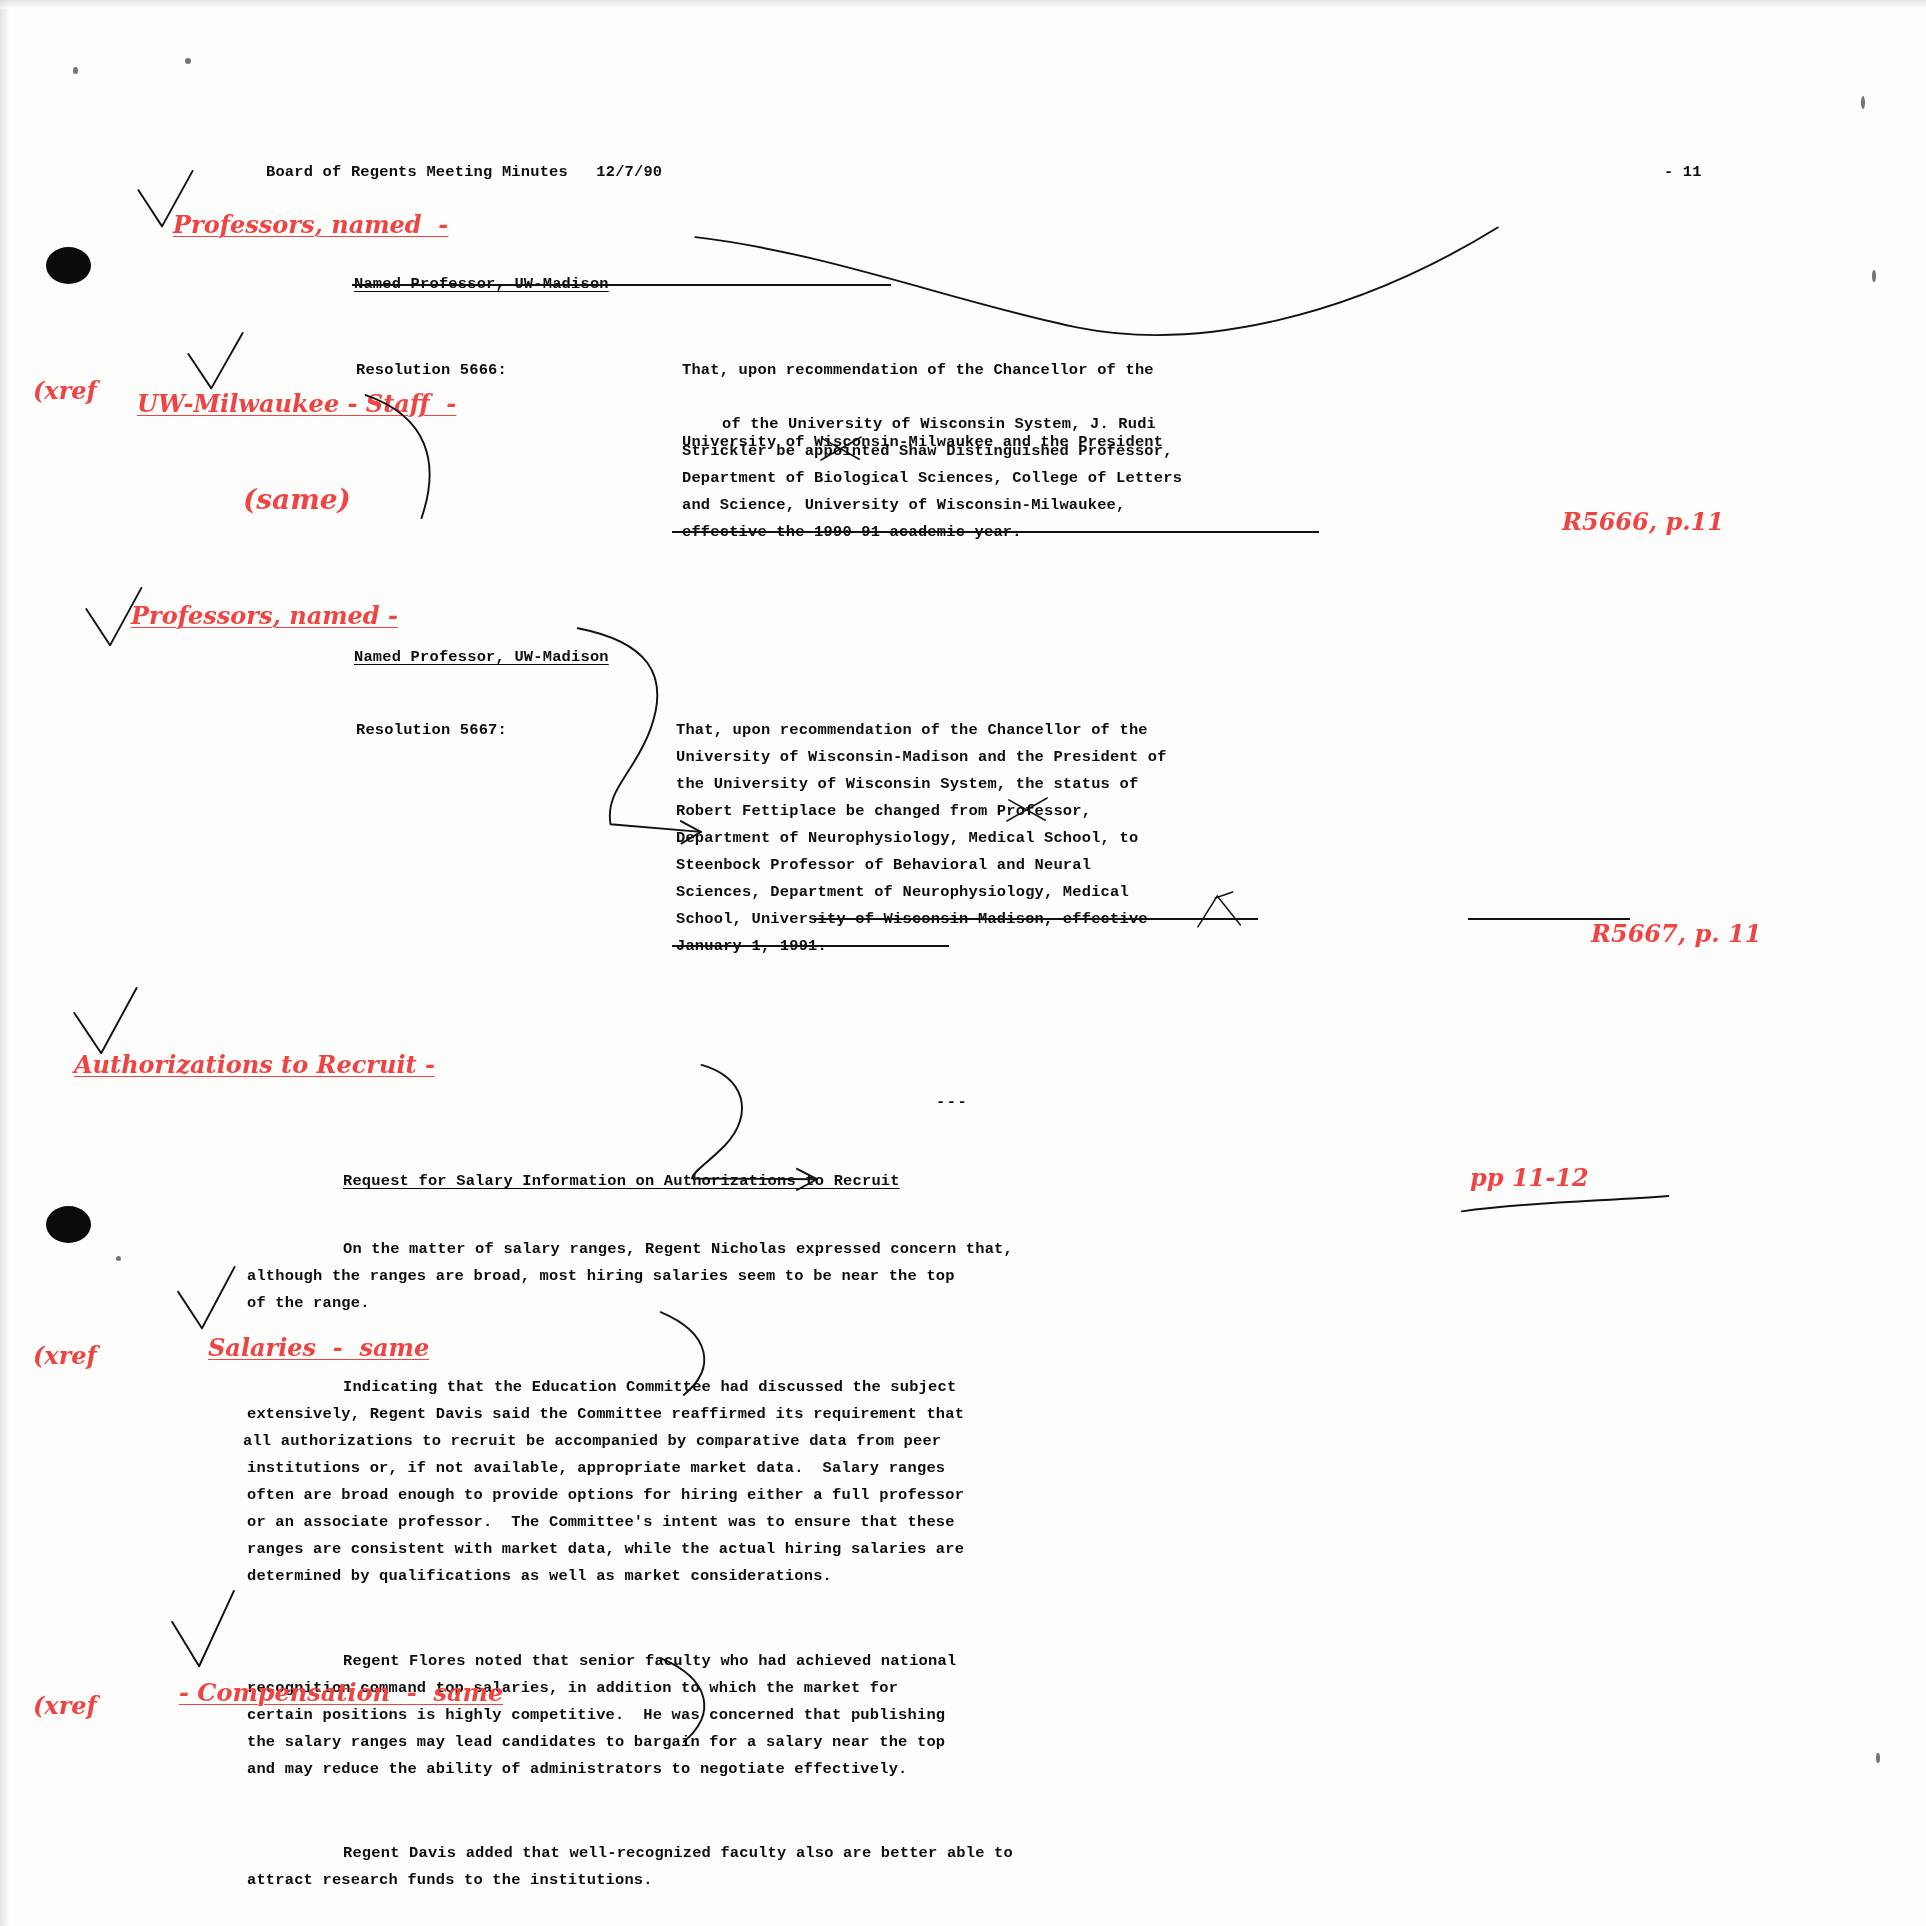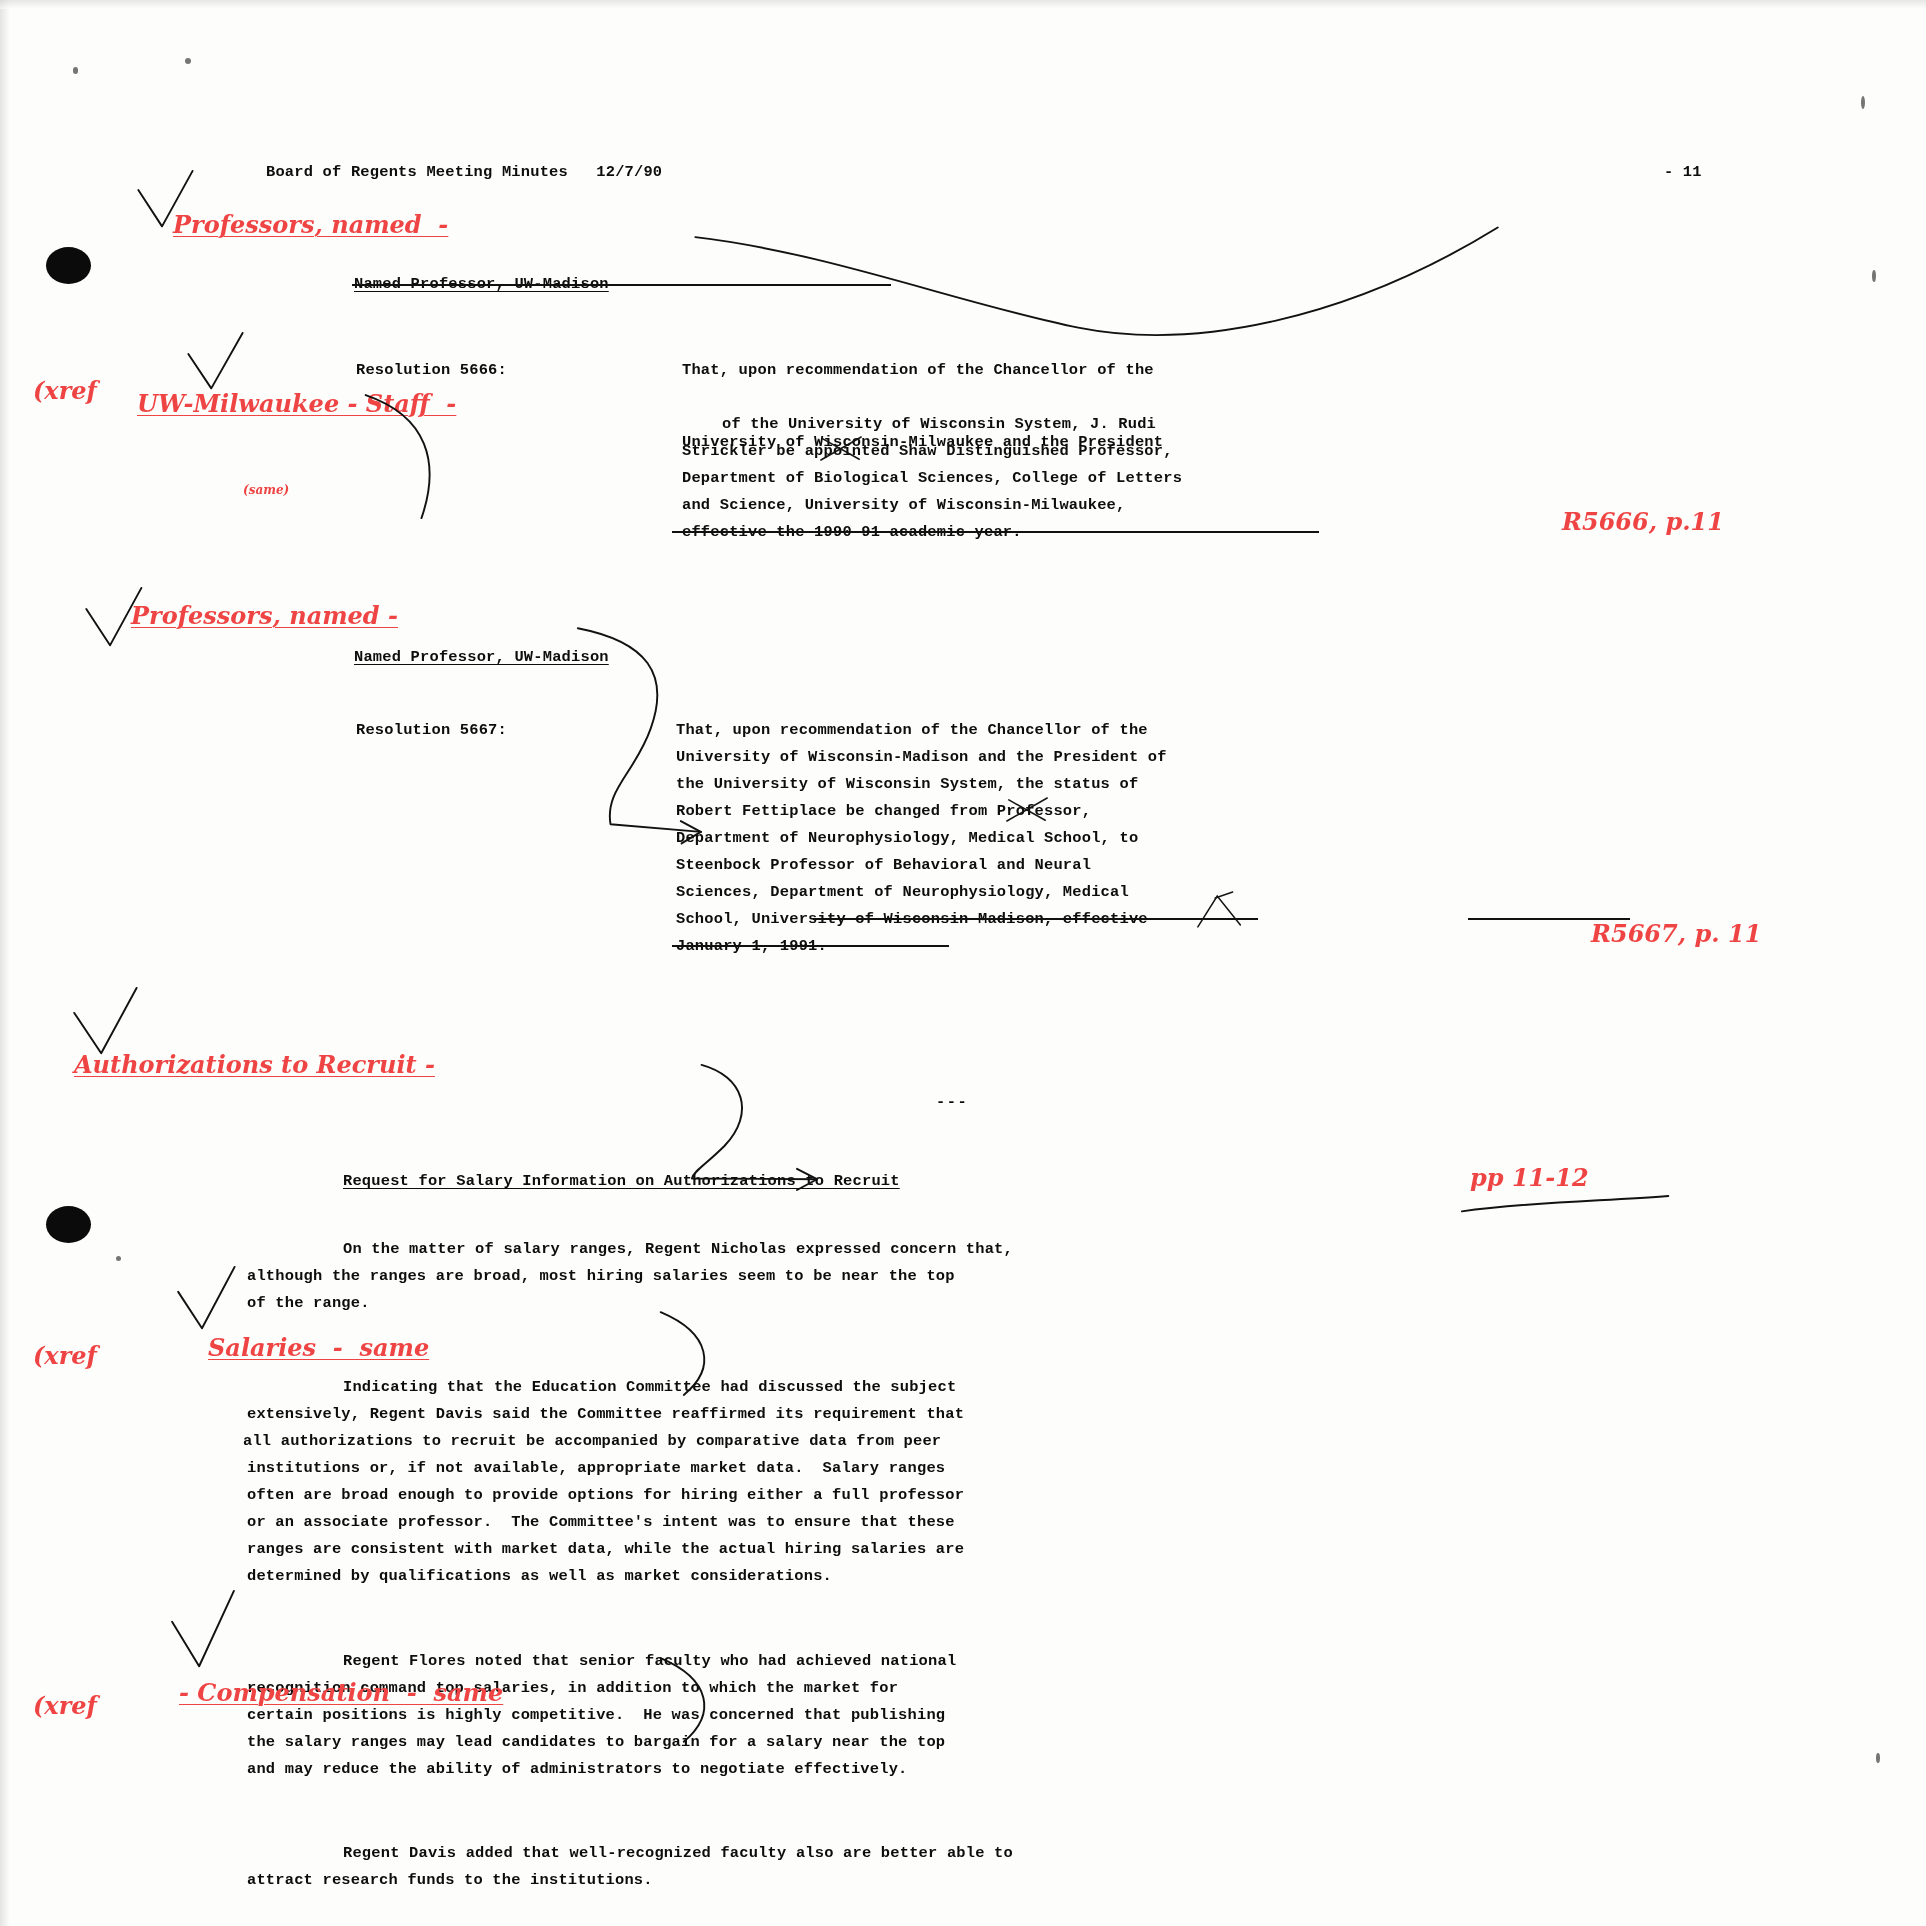--- a/index.html
+++ b/index.html
@@ -76,21 +76,21 @@
   
   .hand {
     position: absolute;
     font-family: "DejaVu Serif", serif;
     font-style: italic;
     color: #ef4444;
     white-space: pre;
     font-weight: 600;
   }
   .hand-lg { font-size: 24px; }
-  .hand-md { font-size: 12px; }
+  .hand-md { font-size: 28px; }
 
   .hand-ul {
     text-decoration: underline;
     text-decoration-thickness: 1.2px;
     text-underline-offset: 3.1px;
   }
 
   svg.ink {
     position: absolute;
     overflow: visible;

